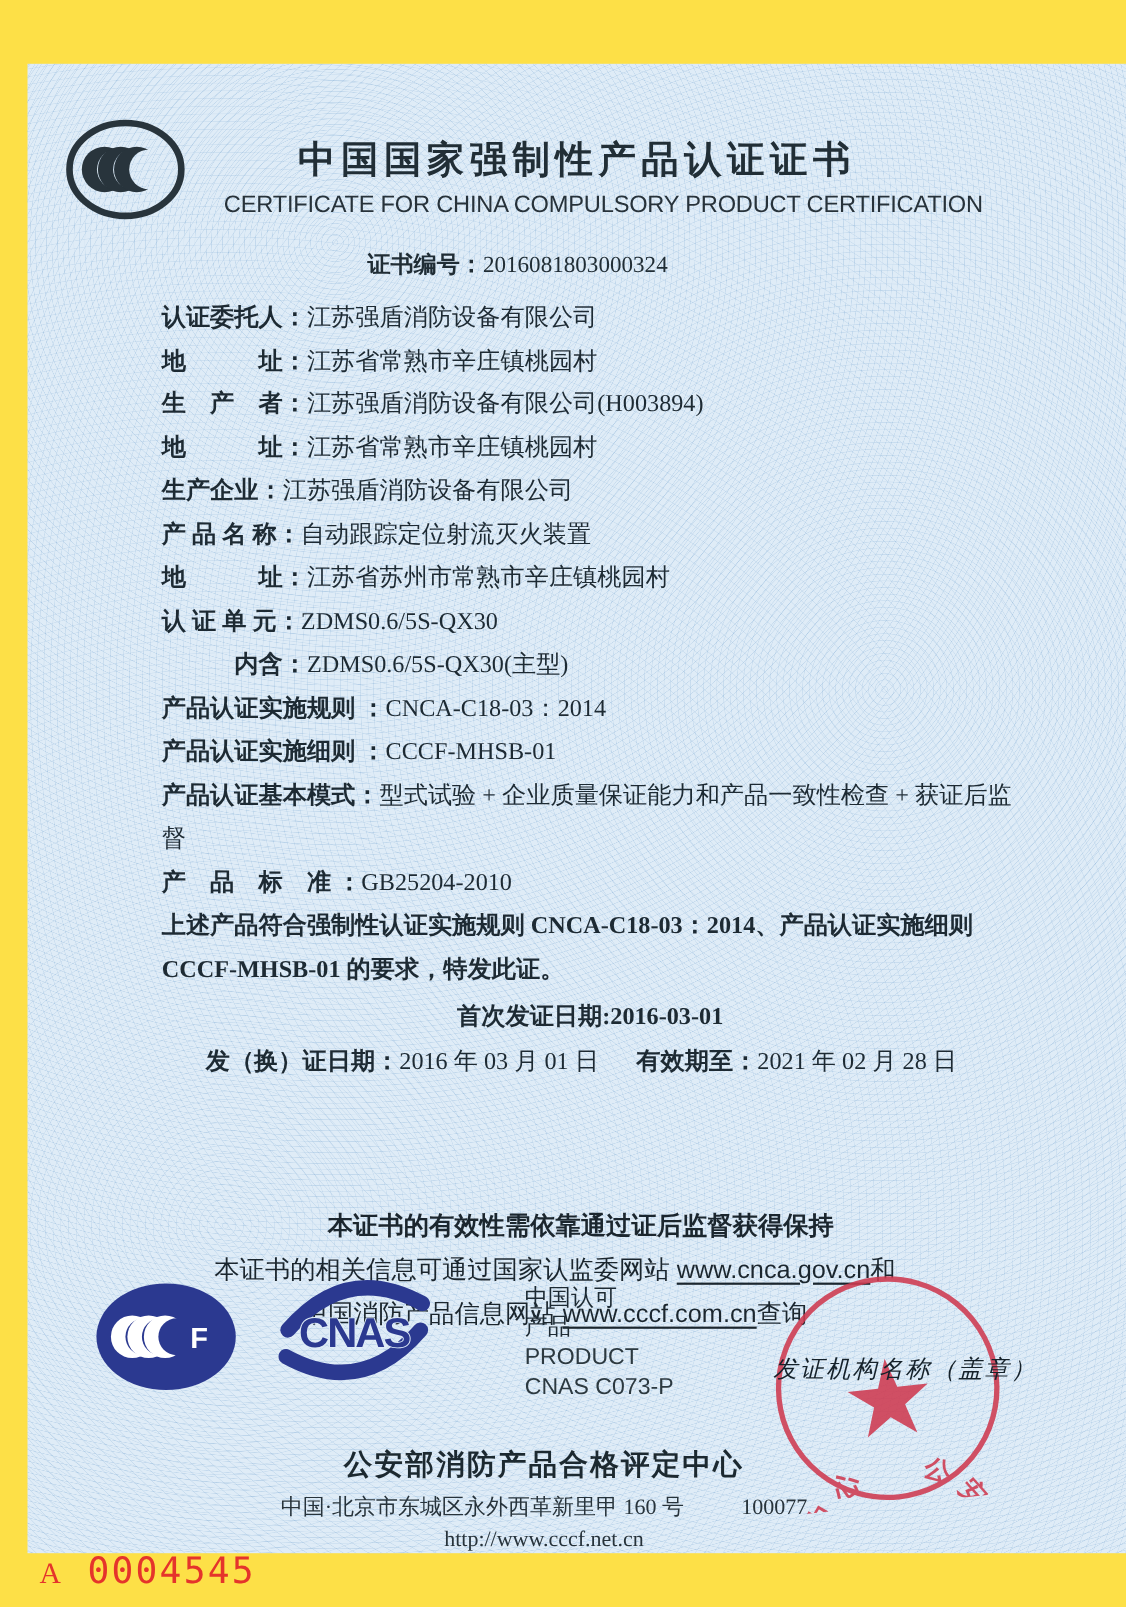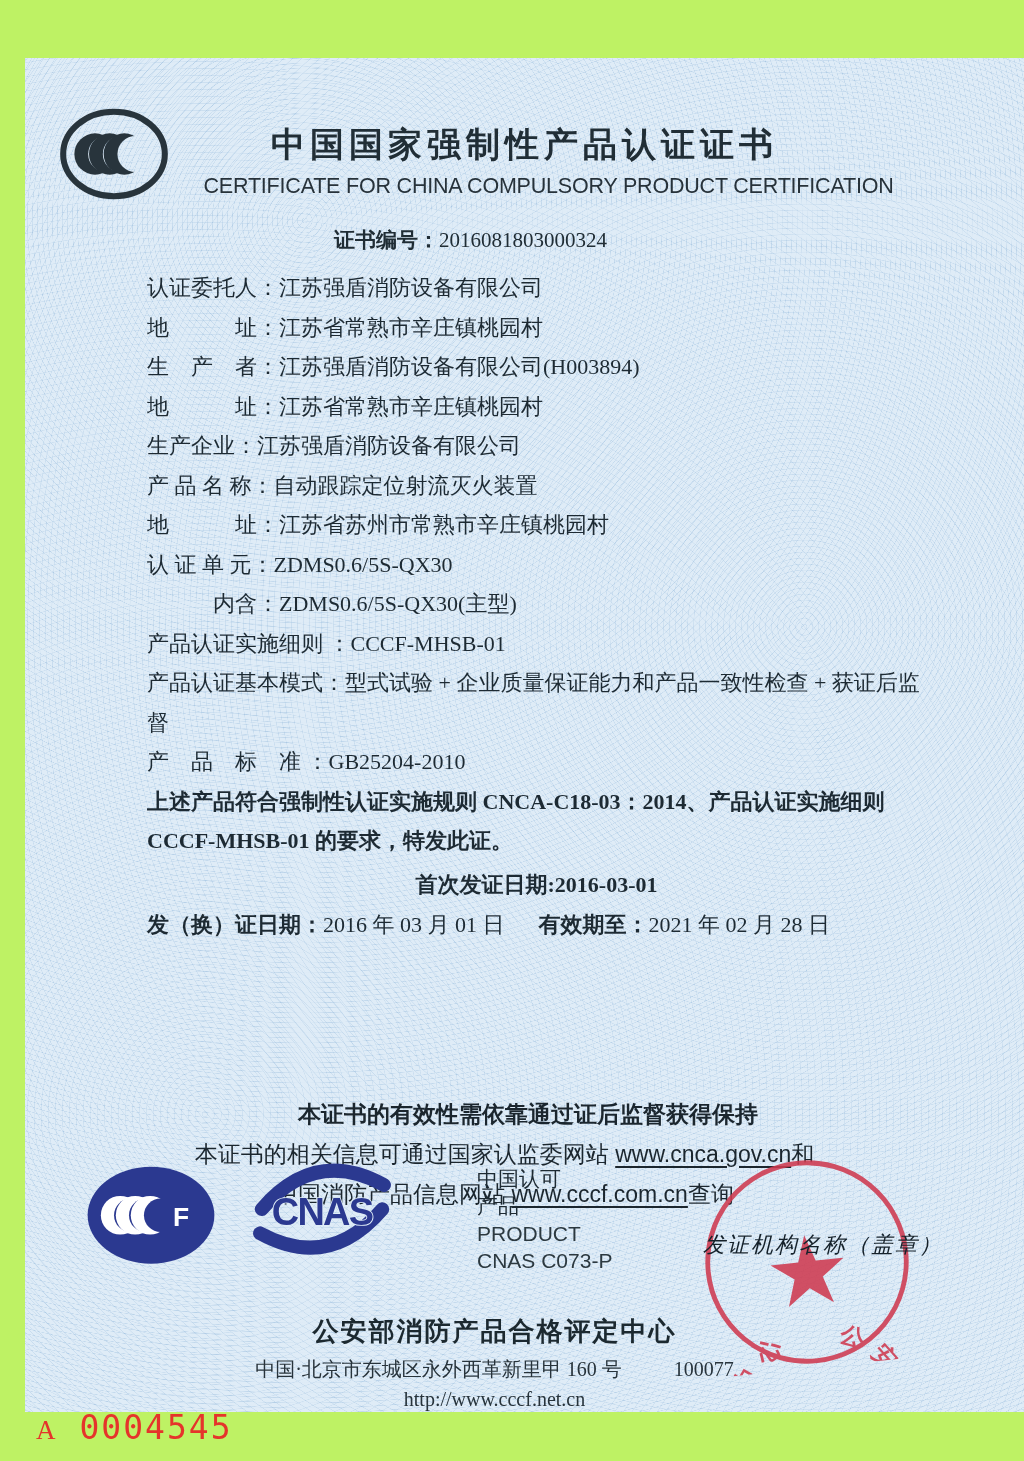--- a/index.html
+++ b/index.html
@@ -1,18 +1,18 @@
 <!DOCTYPE html>
 <html><head>
 <meta charset="utf-8">
 <style>
   html,body{margin:0;padding:0;}
   .page{
     position:relative; width:1024px; height:1461px; overflow:hidden;
-    background:#bef264;
+    background:#fde047;
     font-family:"Liberation Serif", serif;
     color:#1d2a33;
   }
   
   .cert{
     position:absolute; left:25px; top:58px; right:0; bottom:49px;
     background-color:#dfecf7;
     background-image:
       repeating-radial-gradient(circle at 28% 12%, rgba(255,255,255,0) 0 2px, rgba(123,168,210,.30) 2.4px, rgba(255,255,255,0) 3px 5px),
       repeating-radial-gradient(circle at 78% 42%, rgba(255,255,255,0) 0 2px, rgba(123,168,210,.24) 2.6px, rgba(255,255,255,0) 3.2px 6px),
@@ -30,25 +30,25 @@
     letter-spacing:-0.2px; color:#27323a;padding-left:48px;
   }
   .cert-no{
     position:absolute; top:168px; left:0; right:118px; text-align:center;
     font-size:21px; color:#202d35;padding-left:10px;
   }
   .fields{
     position:absolute; top:210px; left:122px; right:98px;
     font-size:22px; line-height:39.5px;
   }
-  .row b{font-weight:400;}
+  .row b{font-weight:700;}
   .row .val{font-weight:400;}
   .statement{margin:0; font-weight:700;}
   .first-issue{text-align:center; font-weight:700; margin-top:4px;}
-  .issue-line{font-weight:400; margin-top:1px;}
+  .issue-line{font-weight:400; margin-top:1px;margin-left:40px;}
   .issue-line b{font-weight:700;}
   .issue-line .gap{display:inline-block; width:34px;}
   .notes{
     position:absolute; top:1036px; left:0; right:40px; text-align:center;
     font-family:"Liberation Sans", sans-serif;
     font-size:23px; line-height:40px; color:#1b262e;
   }
   .notes .n1{font-weight:700;margin-left:47px;}
   .notes a{color:#1b262e; text-decoration:underline; text-underline-offset:4px;}
   .cccf-logo{position:absolute; left:60px; top:1106px;}
@@ -119,20 +119,21 @@
     <div class="fields">
       <div class="row"><b>认证委托人：</b><span class="val">江苏强盾消防设备有限公司</span></div>
       <div class="row"><b>地　　　址：</b><span class="val">江苏省常熟市辛庄镇桃园村</span></div>
       <div class="row"><b>生　产　者：</b><span class="val">江苏强盾消防设备有限公司(H003894)</span></div>
       <div class="row"><b>地　　　址：</b><span class="val">江苏省常熟市辛庄镇桃园村</span></div>
       <div class="row"><b>生产企业：</b><span class="val">江苏强盾消防设备有限公司</span></div>
       <div class="row"><b>产 品 名 称：</b><span class="val">自动跟踪定位射流灭火装置</span></div>
       <div class="row"><b>地　　　址：</b><span class="val">江苏省苏州市常熟市辛庄镇桃园村</span></div>
       <div class="row"><b>认 证 单 元：</b><span class="val">ZDMS0.6/5S-QX30</span></div>
       <div class="row"><b>　　　内含：</b><span class="val">ZDMS0.6/5S-QX30(主型)</span></div>
+      <div class="row"><b>产品认证实施规则 ：</b><span class="val">CNCA-C18-03：2014</span></div>
       <div class="row"><b>产品认证实施细则 ：</b><span class="val">CCCF-MHSB-01</span></div>
       <div class="row"><b>产品认证基本模式：</b><span class="val">型式试验 + 企业质量保证能力和产品一致性检查 + 获证后监督</span></div>
       <div class="row"><b>产　品　标　准 ：</b><span class="val">GB25204-2010</span></div>
 
       <p class="statement">上述产品符合强制性认证实施规则 CNCA-C18-03：2014、产品认证实施细则 CCCF-MHSB-01 的要求，特发此证。</p>
       <div class="first-issue">首次发证日期:2016-03-01</div>
       <div class="issue-line">
         <b>发（换）证日期：</b><span>2016 年 03 月 01 日</span><span class="gap"></span><b>有效期至：</b><span>2021 年 02 月 28 日</span>
       </div>
     </div>

